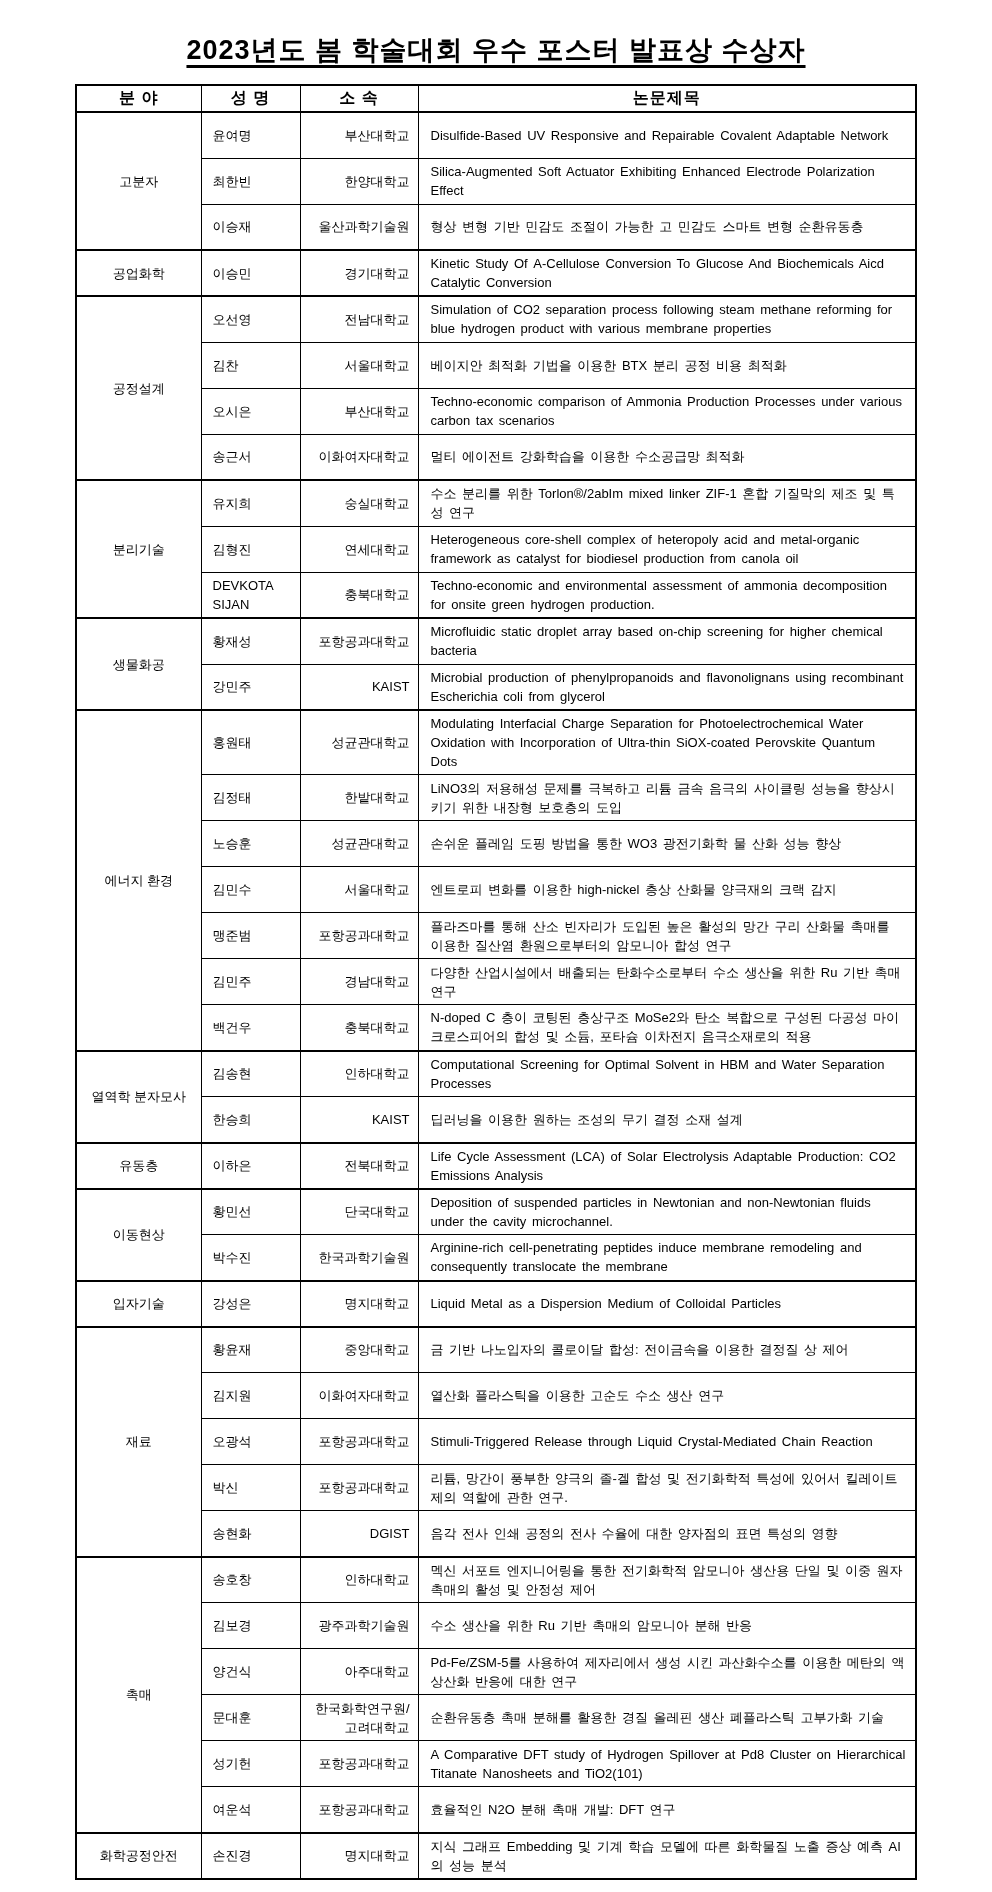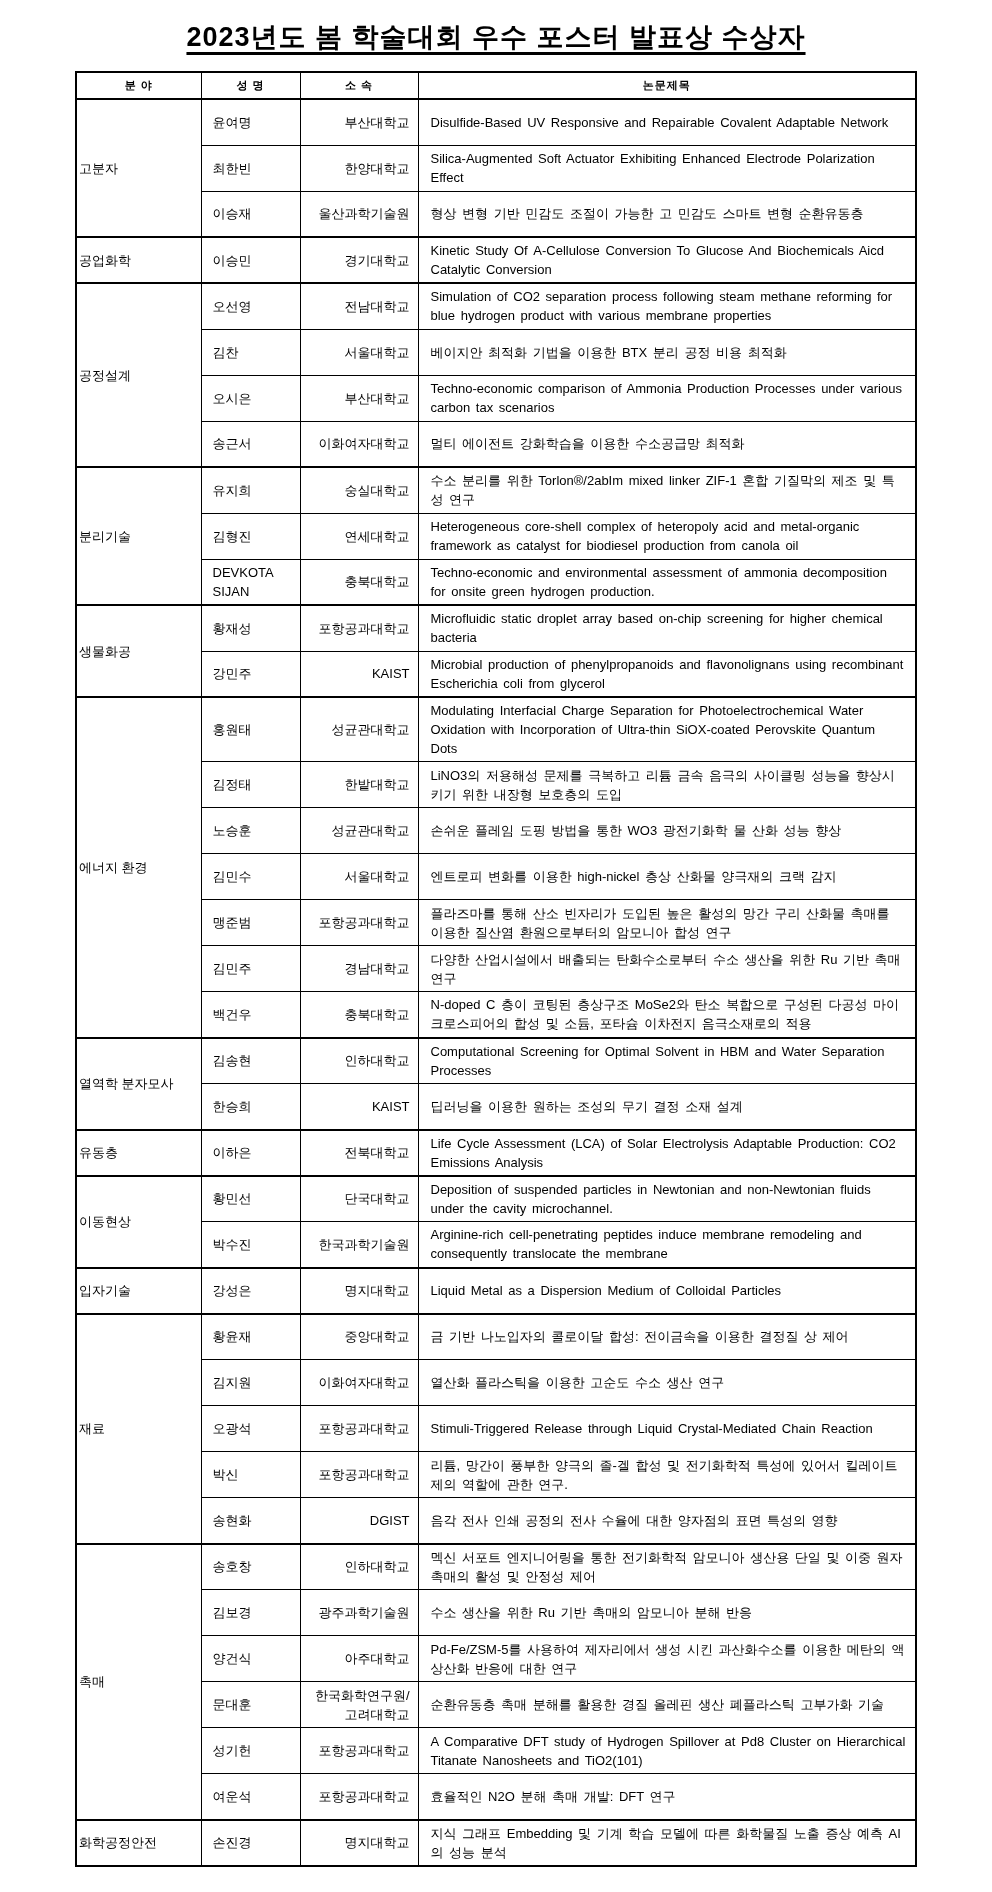--- a/index.html
+++ b/index.html
@@ -1,28 +1,28 @@
 <!DOCTYPE html>
 <html><head>
 <meta charset="utf-8">
 <style>
   html,body{margin:0;padding:0;background:#ffffff;}
   body{width:992px;color:#000;font-family:"Liberation Sans","DejaVu Sans",sans-serif;}
-  .page{width:992px;min-height:1892px;box-sizing:border-box;padding-top:11px;}
+  .page{width:992px;min-height:1892px;box-sizing:border-box;padding-top:24px;}
   .doc-title{text-align:center;font-size:27px;font-weight:bold;letter-spacing:1px;margin:8px 0 16px 0;}
   .doc-title span{text-decoration:underline;text-decoration-thickness:2.5px;text-underline-offset:6px;}
   table.awards{border-collapse:collapse;margin:0 auto;width:840px;table-layout:fixed;border:2px solid #000;}
   col.c-field{width:125px;}
   col.c-name{width:99px;}
   col.c-aff{width:118px;}
   col.c-title{width:498px;}
   th,td{border:1px solid #000;vertical-align:middle;box-sizing:border-box;}
-  th{height:27px;font-size:11px;font-weight:bold;text-align:center;padding:2px;letter-spacing:1px;}
+  th{height:27px;font-size:16px;font-weight:bold;text-align:center;padding:2px;letter-spacing:1px;}
   td{height:46px;font-size:13px;line-height:19px;padding:3px 8px;}
-  td.field-cell{padding:3px 2px;}
+  td.field-cell{text-align:center;padding:3px 2px;}
   td.name-cell{padding-left:11px;margin-left:28px;}
   td.aff-cell{padding-left:11px;text-align:right;}
   td.title-cell{word-spacing:2px;padding-left:12px;padding-right:8px;}
   tr.section-start td{border-top:2px solid #000;}
 </style>
 </head>
 <body>
 
 <div class="page">
   <h1 class="doc-title"><span>2023년도 봄 학술대회 우수 포스터 발표상 수상자</span></h1>

